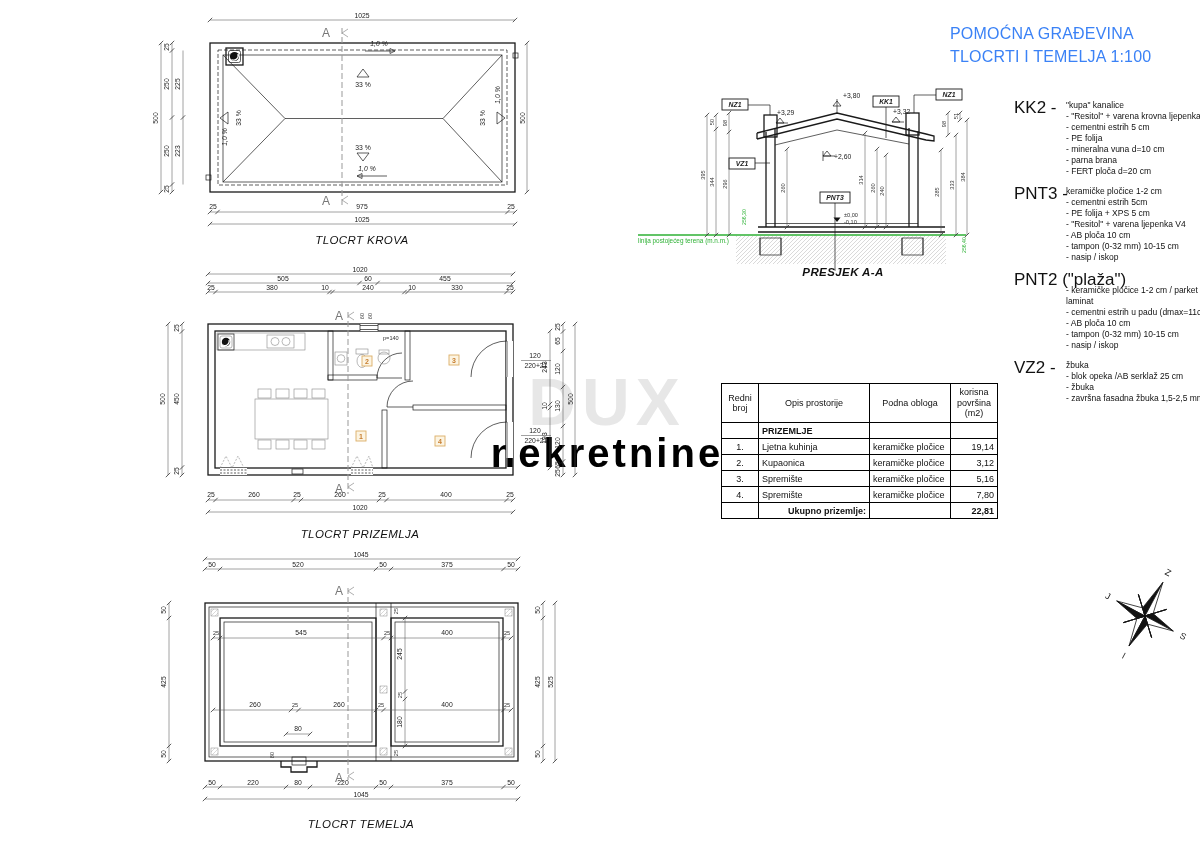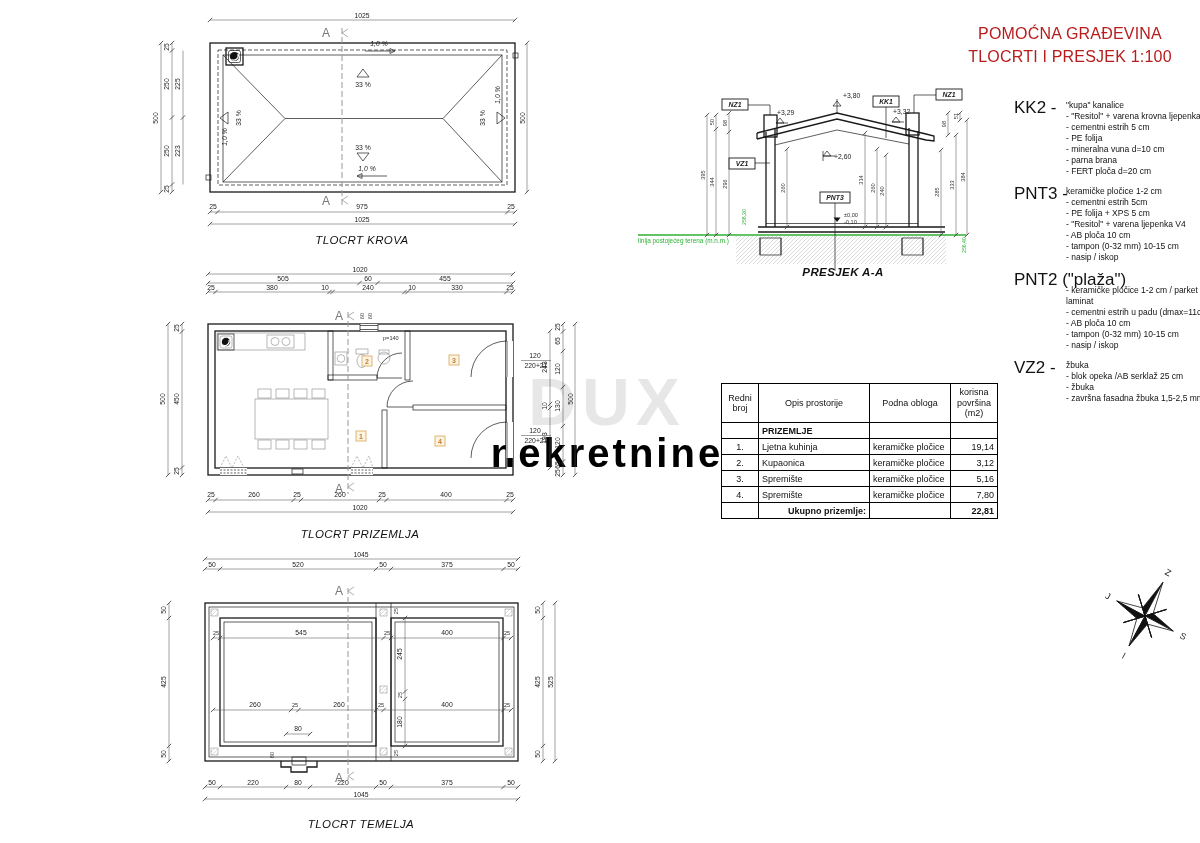--- a/index.html
+++ b/index.html
@@ -19,21 +19,21 @@
   .amark{font-size:12px;fill:#777;}
   .atri{stroke:#999;stroke-width:.8;fill:none;}
   .ttl{font-size:11.5px;font-style:italic;letter-spacing:.4px;fill:#111;}
   .roombox{fill:#fcf4e2;stroke:#dcae66;stroke-width:.9;}
   .roomnum{font-size:7px;fill:#c77d2e;font-weight:bold;}
   .green{stroke:#2eb135;}
   .gtxt{fill:#2eb135;font-size:6.4px;}
   .gtxts{fill:#2eb135;font-size:5.2px;}
   .lblbox{fill:#fff;stroke:#1a1a1a;stroke-width:.9;}
   .lbltxt{font-size:6.8px;font-style:italic;font-weight:bold;}
-  .header{width:240px;text-align:center;font-size:16px;line-height:1.45;color:#b91c1c;letter-spacing:.2px;}
+  .header{width:240px;text-align:left;font-size:16px;line-height:1.45;color:#3b82f6;letter-spacing:.2px;}
   .legend{width:200px;font-size:8.5px;color:#111;}
   .lg-entry{position:relative;padding-left:54px;margin-bottom:9px;min-height:14px;}
   .lg-code{position:absolute;left:2px;top:-2px;font-size:17px;white-space:nowrap;}
   .lg-lines div{line-height:11px;}
   .lg-wide .lg-lines{padding-top:13px;}
   table.rooms{border-collapse:collapse;font-size:9px;color:#111;background:#fff;margin-top:9px;}
   table.rooms td{border:1px solid #000;padding:1px 3px;height:13px;vertical-align:middle;}
   table.rooms .hd td{height:36px;text-align:center;vertical-align:middle;line-height:1.15;}
   table.rooms .sec td{font-weight:bold;}
   table.rooms .num{text-align:right;}
@@ -49,21 +49,21 @@
 
 <div class="page">
 
   <div class="abs wm" style="left:462px;top:372px;width:290px;">
     <div class="big">DUX</div>
     <div class="small">nekretnine</div>
   </div>
 
   <div class="abs header z1" style="left:950px;top:22px;">
     <div>POMOĆNA GRAĐEVINA</div>
-    <div>TLOCRTI I PRESJEK 1:100</div>
+    <div>TLOCRTI I TEMELJA 1:100</div>
   </div>
 
   <svg class="abs z1" style="left:155px;top:5px;" width="420" height="250" viewBox="0 0 420 250">
     <defs>
       <pattern id="roofgrid" width="3.4" height="3.4" patternUnits="userSpaceOnUse">
         <path d="M0 0H3.4M0 0V3.4" stroke="#cccccc" stroke-width="0.4"></path>
       </pattern>
       <pattern id="diag" width="4" height="4" patternUnits="userSpaceOnUse">
         <path d="M0 4L4 0" stroke="#b5b5b5" stroke-width="0.5"></path>
       </pattern>

